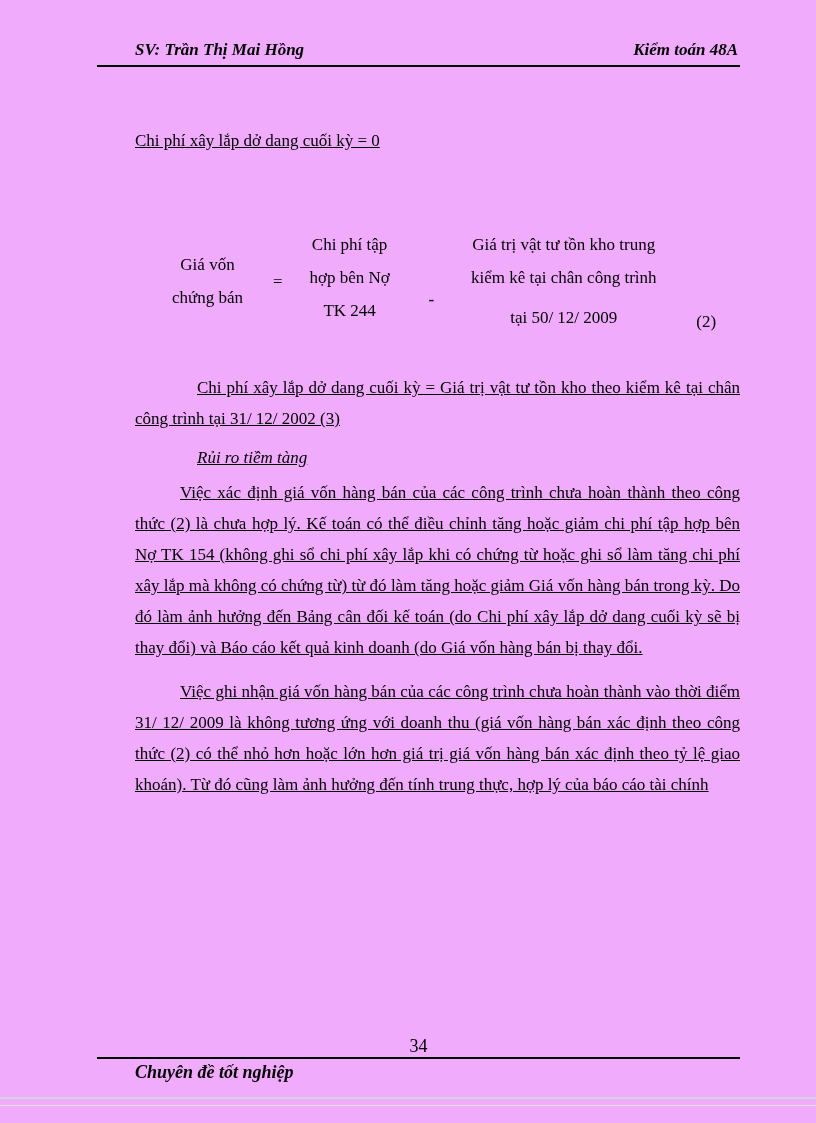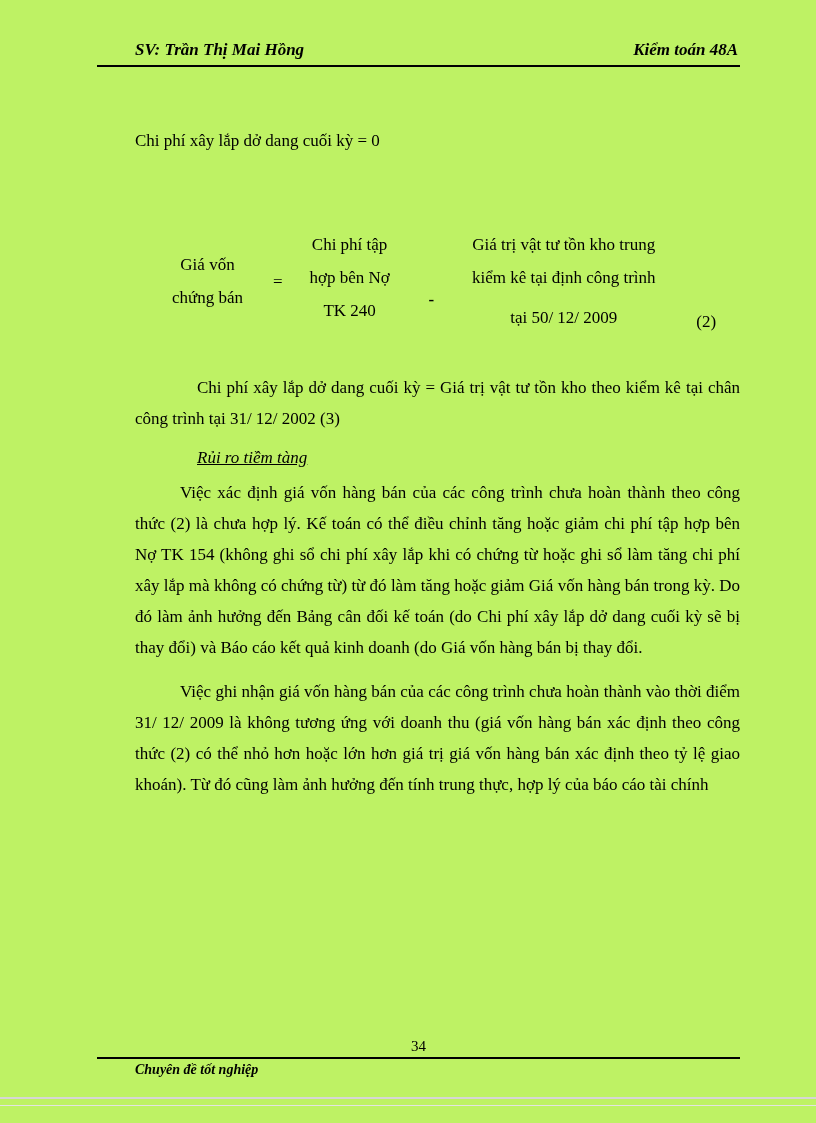--- a/index.html
+++ b/index.html
@@ -2,21 +2,21 @@
 <html><head>
 <meta charset="utf-8">
 <style>
   * { box-sizing: border-box; }
   html, body { margin: 0; padding: 0; background: #e8e8e8; }
   .page {
     position: relative;
     width: 816px;
     height: 1123px;
     margin: 0 auto;
-    background: #bef264;
+    background: #f0abfc;
     font-family: "Liberation Serif", "DejaVu Serif", serif;
     color: #000000;
     overflow: hidden;
   }
   
   .header {
     position: absolute;
     top: 40px;
     left: 97px;
     width: 643px;
@@ -32,21 +32,21 @@
   
   .content {
     position: absolute;
     top: 125px;
     left: 135px;
     width: 605px;
     font-size: 17px;
     line-height: 31px;
     text-align: justify;
   }
-  .content p { margin: 0; }
+  .content p { margin: 0; text-decoration: underline; }
   .p-first { margin-top: 0; }
   .p-indent { text-indent: 45px; margin-top: 9px !important; }
   .p-indent-big { text-indent: 62px; margin-top: 38px !important; }
   .heading {
     margin: 8px 0 4px 62px !important;
     font-style: italic;
     text-decoration: underline;
     width: fit-content;
     text-align: right;
   }
@@ -68,35 +68,35 @@
   .f-op2    { width: 215px; margin-left: 22px; }
   .f-op2 .last { margin-top: 7px; }
   .f-num    { align-self: flex-end; margin-left: 25px; margin-bottom: -4px; }
   
   .page-number {
     position: absolute;
     top: 1036px;
     left: 97px;
     width: 643px;
     text-align: center;
-    font-size: 15px;
+    font-size: 18px;
     line-height: 20px;
   }
   .footer-rule {
     position: absolute;
     top: 1057px;
     left: 97px;
     width: 643px;
     border-top: 2px solid #000000;
   }
   .footer-text {
     position: absolute;
     top: 1062px;
     left: 135px;
-    font-size: 14px;
+    font-size: 18px;
     font-weight: bold;
     font-style: italic;
   }
   .bottom-edge {
     position: absolute;
     top: 1097px;
     left: 0;
     width: 816px;
     border-top: 2px solid #d6d6d6;
   }
@@ -124,26 +124,26 @@
 
     <div class="formula">
       <div class="f-result">
         <div>Giá vốn</div>
         <div>chứng bán</div>
       </div>
       <div class="f-eq">=</div>
       <div class="f-op1">
         <div>Chi phí tập</div>
         <div>hợp bên Nợ</div>
-        <div>TK 240</div>
+        <div>TK 244</div>
       </div>
       <div class="f-minus">-</div>
       <div class="f-op2">
         <div>Giá trị vật tư tồn kho trung</div>
-        <div>kiểm kê tại định công trình</div>
+        <div>kiểm kê tại chân công trình</div>
         <div class="last">tại 50/ 12/ 2009</div>
       </div>
       <div class="f-num">(2)</div>
     </div>
 
     <p class="p-indent-big">Chi phí xây lắp dở dang cuối kỳ = Giá trị vật tư tồn kho theo kiểm kê tại chân công trình tại 31/ 12/ 2002 (3)</p>
 
     <p class="heading">Rủi ro tiềm tàng</p>
 
     <p class="p-indent p-body">Việc xác định giá vốn hàng bán của các công trình chưa hoàn thành theo công thức (2) là chưa hợp lý. Kế toán có thể điều chỉnh tăng hoặc giảm chi phí tập hợp bên Nợ TK 154 (không ghi sổ chi phí xây lắp khi có chứng từ hoặc ghi sổ làm tăng chi phí xây lắp mà không có chứng từ) từ đó làm tăng hoặc giảm Giá vốn hàng bán trong kỳ. Do đó làm ảnh hưởng đến Bảng cân đối kế toán (do Chi phí xây lắp dở dang cuối kỳ sẽ bị thay đổi) và Báo cáo kết quả kinh doanh (do Giá vốn hàng bán bị thay đổi.</p>

